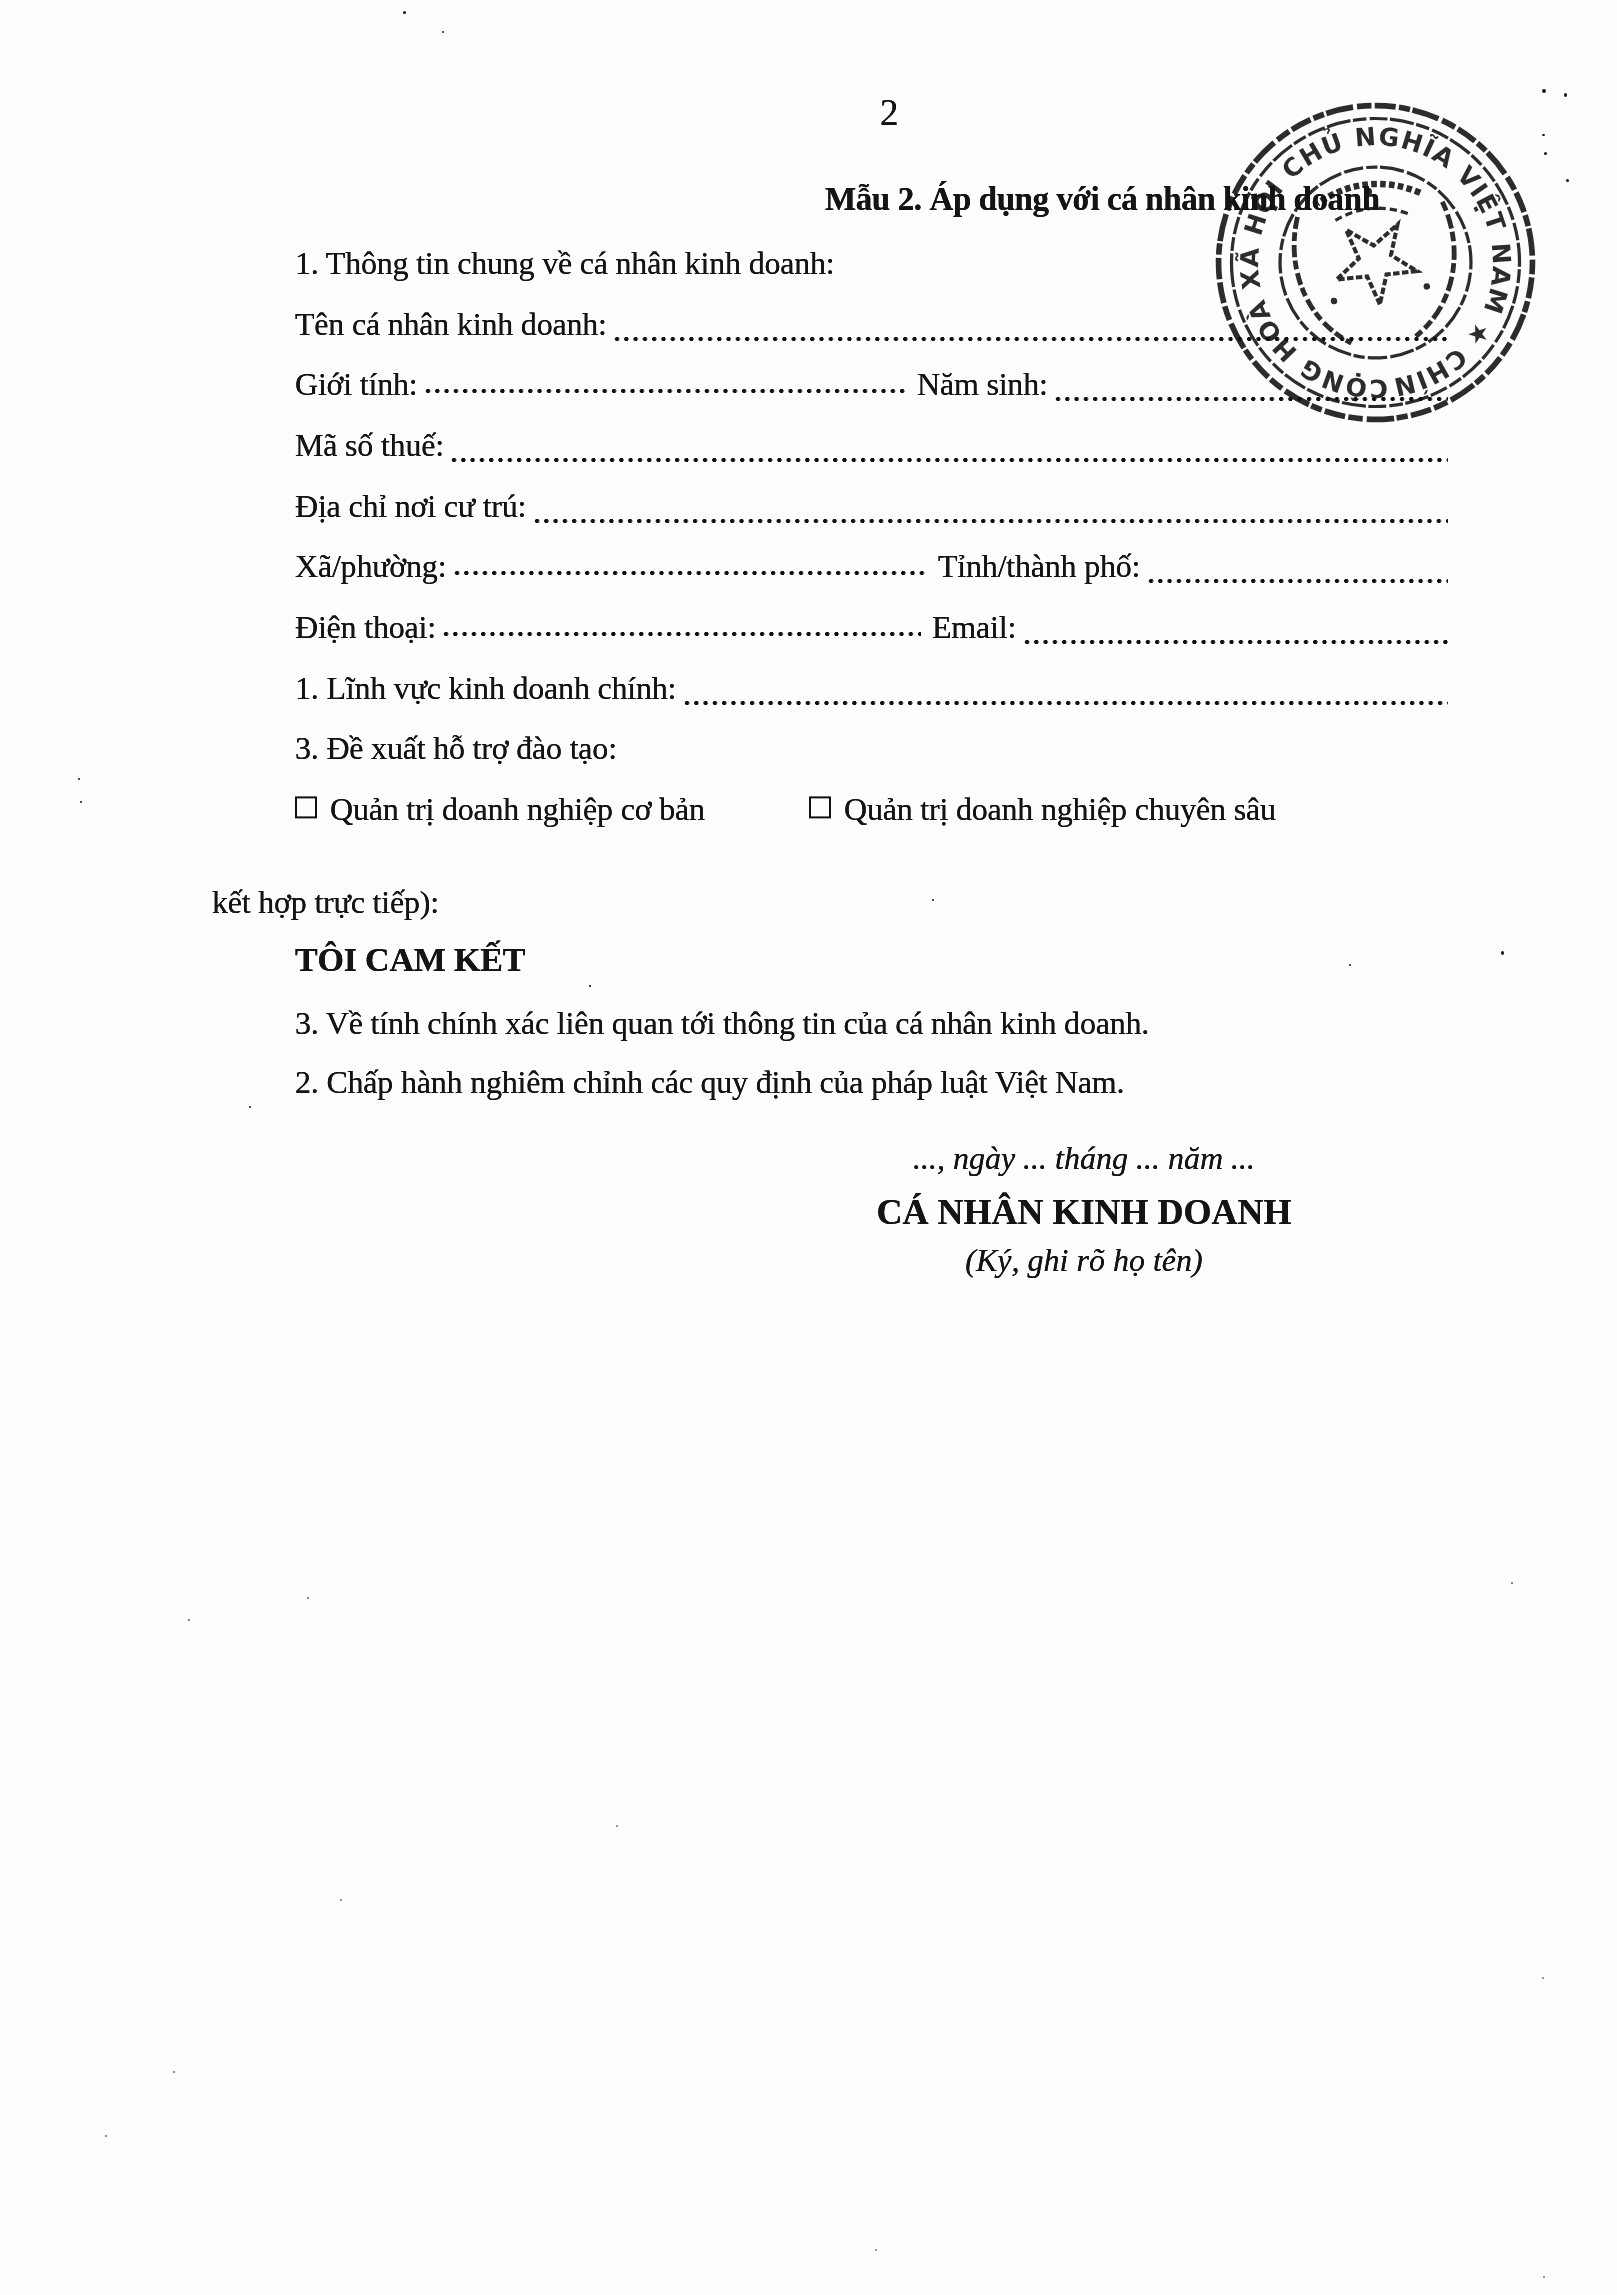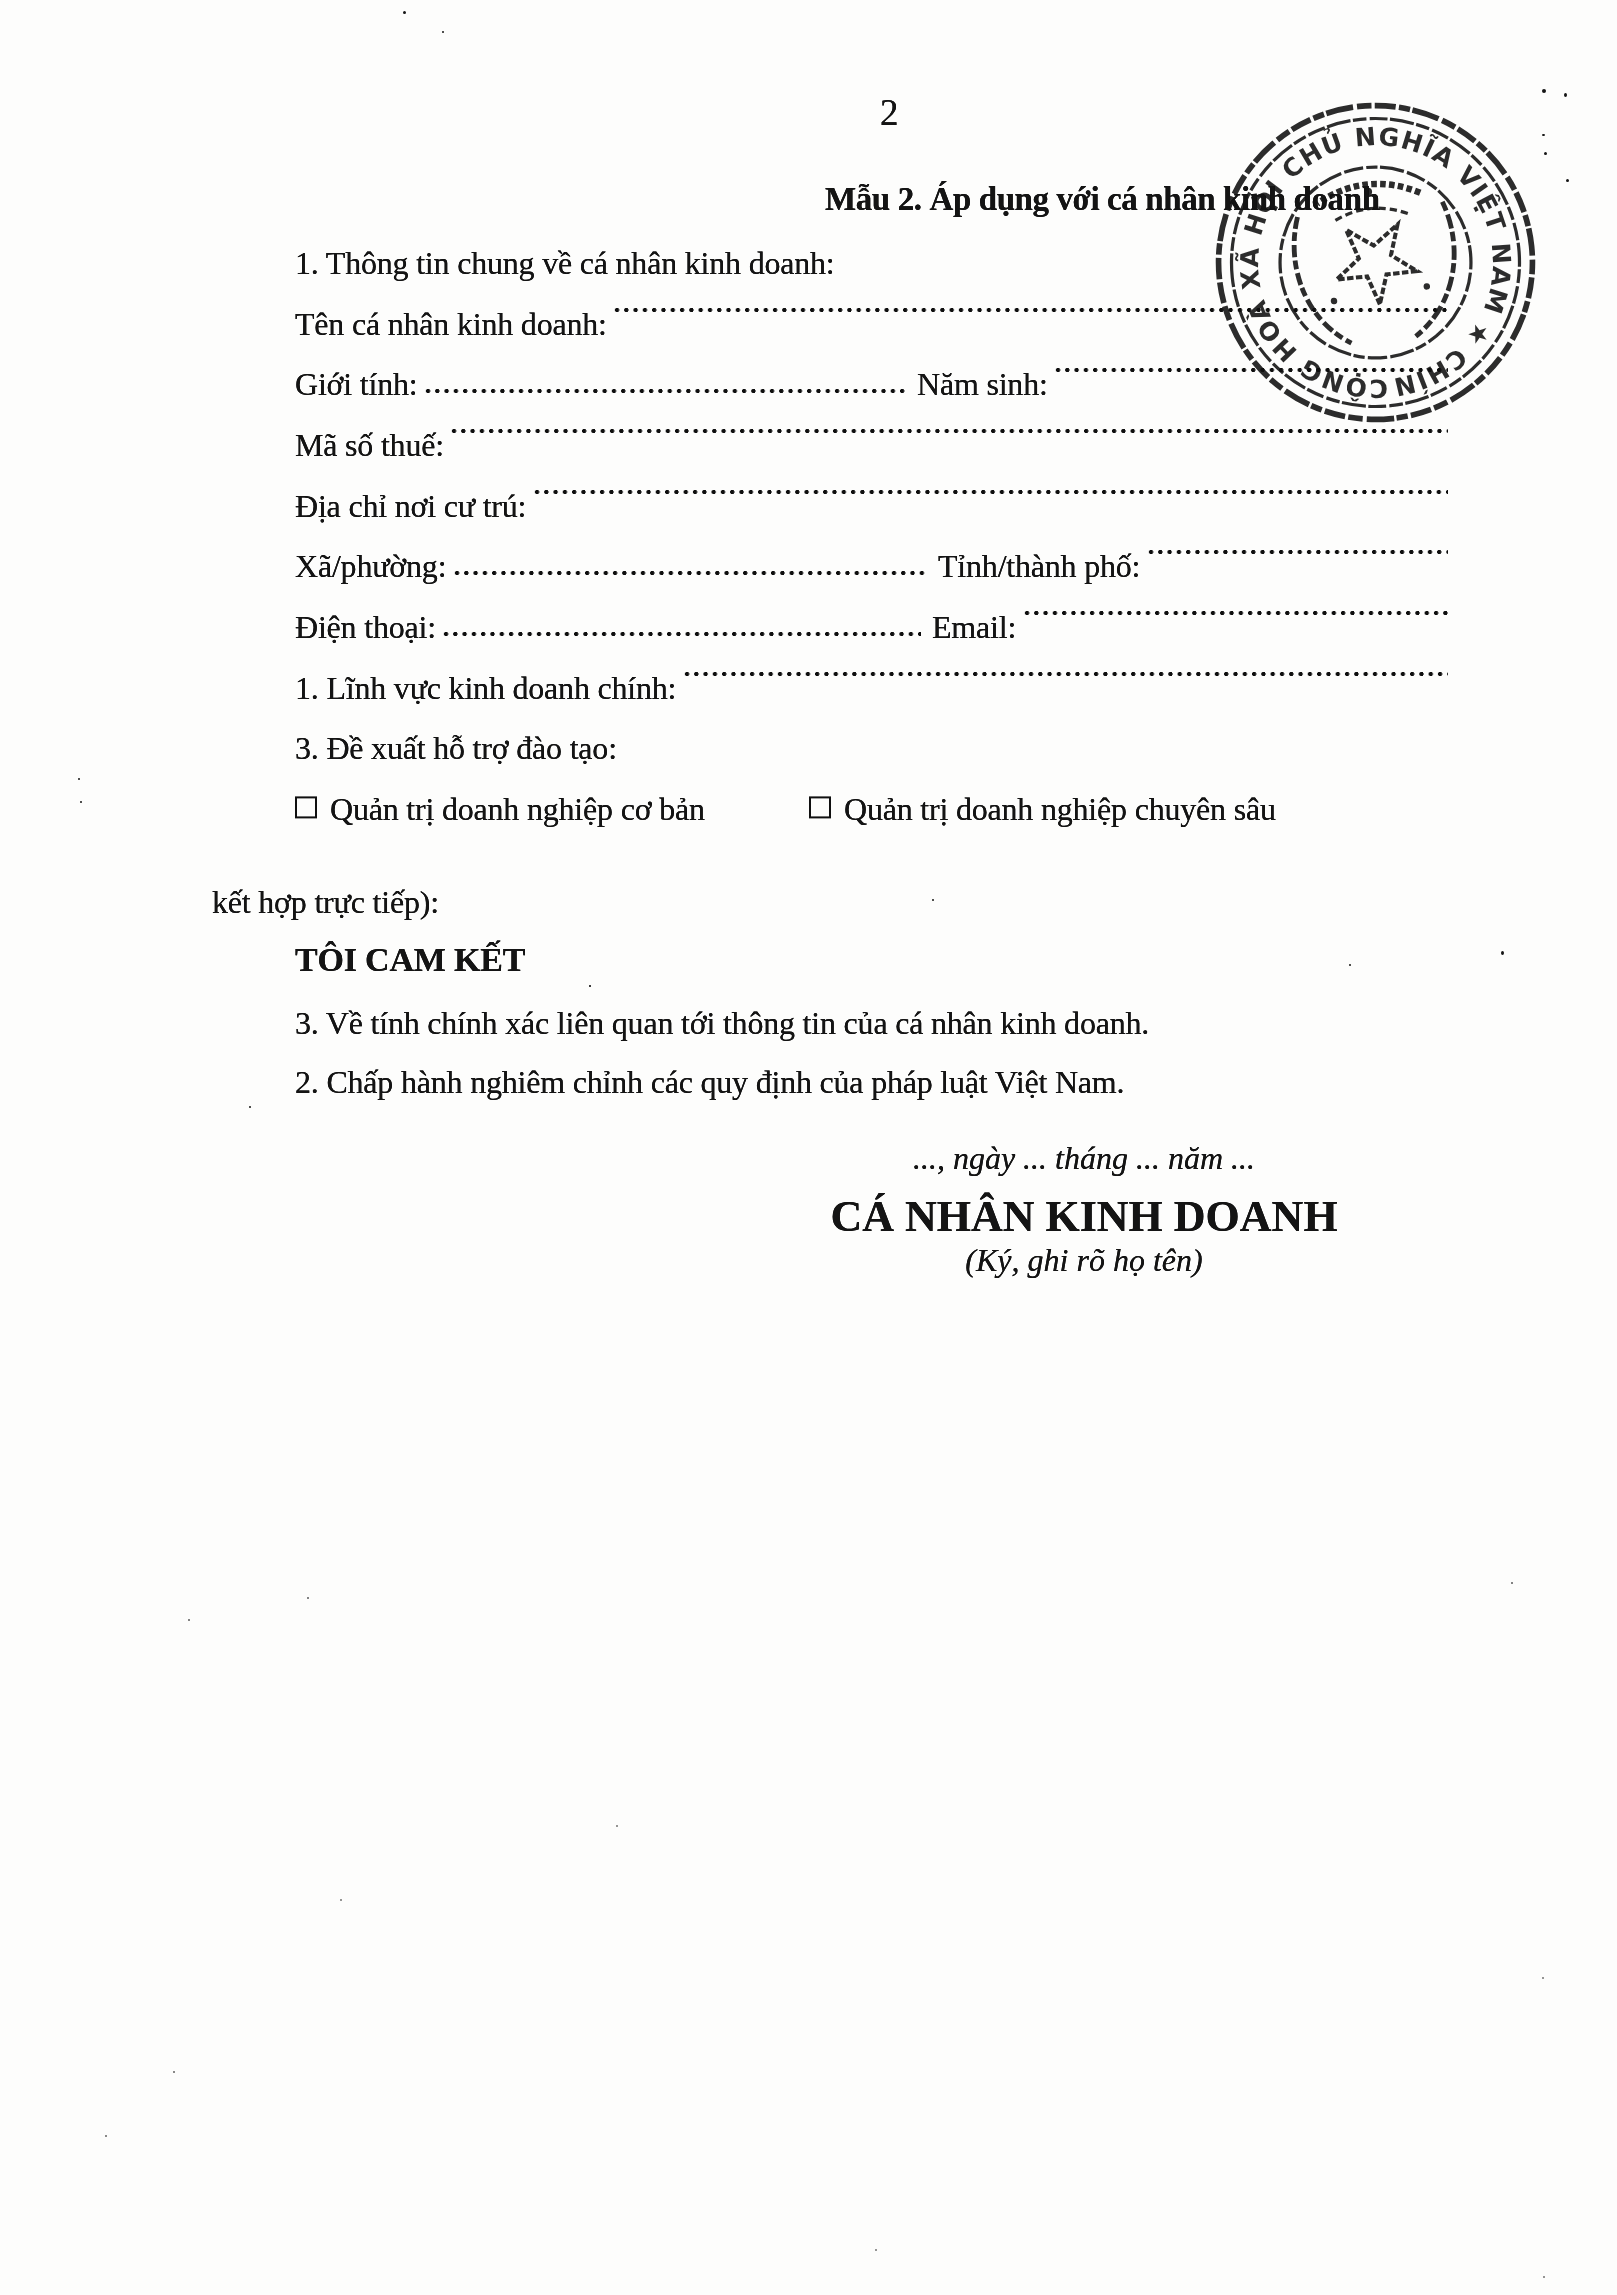--- a/index.html
+++ b/index.html
@@ -16,21 +16,21 @@
     position:absolute;top:91px;left:880px;
     font-size:37px;
   }
   .heading{
     position:absolute;top:181px;left:799px;
     font-size:33px;font-weight:bold;letter-spacing:-0.4px;
     z-index:3;white-space:nowrap;margin-left:26px;
   }
   .row{
     position:absolute;left:295px;width:1153px;
-    display:flex;align-items:flex-start;
+    display:flex;align-items:flex-end;
     font-size:32px;letter-spacing:-0.2px;
     z-index:2;white-space:nowrap;
   }
   .row .lbl{flex:0 0 auto;}
   .dots{
     flex:1 1 24px;min-width:24px;height:8px;
     margin-left:6.5px;
     background-image:radial-gradient(circle at 4px 4px,#0e0e0e 1.9px,rgba(0,0,0,0) 2.4px);
     background-size:9.3px 8px;background-repeat:repeat-x;background-position:0 0;
   }
@@ -157,21 +157,21 @@
     <span class="lbl">TÔI CAM KẾT</span>
   </div>
   <div class="row txt" style="top:1005px">
     <span class="lbl">3. Về tính chính xác liên quan tới thông tin của cá nhân kinh doanh.</span>
   </div>
   <div class="row txt" style="top:1064px">
     <span class="lbl">2. Chấp hành nghiêm chỉnh các quy định của pháp luật Việt Nam.</span>
   </div>
 
   <div class="sig it txt" style="top:1140px">..., ngày ... tháng ... năm ...</div>
-  <div class="sig bold txt" style="top:1191px;font-size:44px">CÁ NHÂN KINH DOANH</div>
+  <div class="sig bold txt" style="top:1191px;font-size:36px">CÁ NHÂN KINH DOANH</div>
   <div class="sig it txt" style="top:1242px">(Ký, ghi rõ họ tên)</div>
 
   <div class="sp" style="left:403px;top:11.3px;width:3.2px;height:3.2px"></div>
   <div class="sp" style="left:442px;top:31px;width:2.4px;height:2.4px"></div>
   <div class="sp" style="left:1542px;top:89px;width:4px;height:4px"></div>
   <div class="sp" style="left:1564px;top:93px;width:3.2px;height:4px"></div>
   <div class="sp" style="left:1542px;top:134px;width:3.2px;height:2.4px"></div>
   <div class="sp" style="left:1544px;top:152px;width:3.2px;height:3.2px"></div>
   <div class="sp" style="left:1566px;top:179px;width:3.2px;height:3.2px"></div>
   <div class="sp" style="left:78px;top:778px;width:2.4px;height:2.4px"></div>

